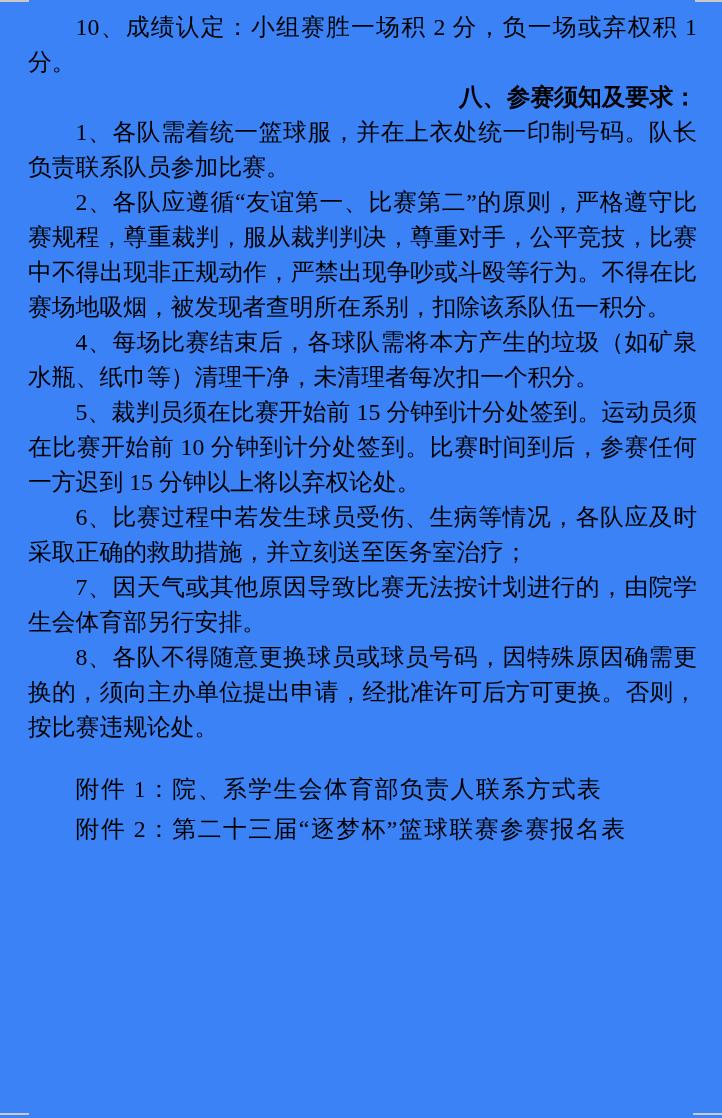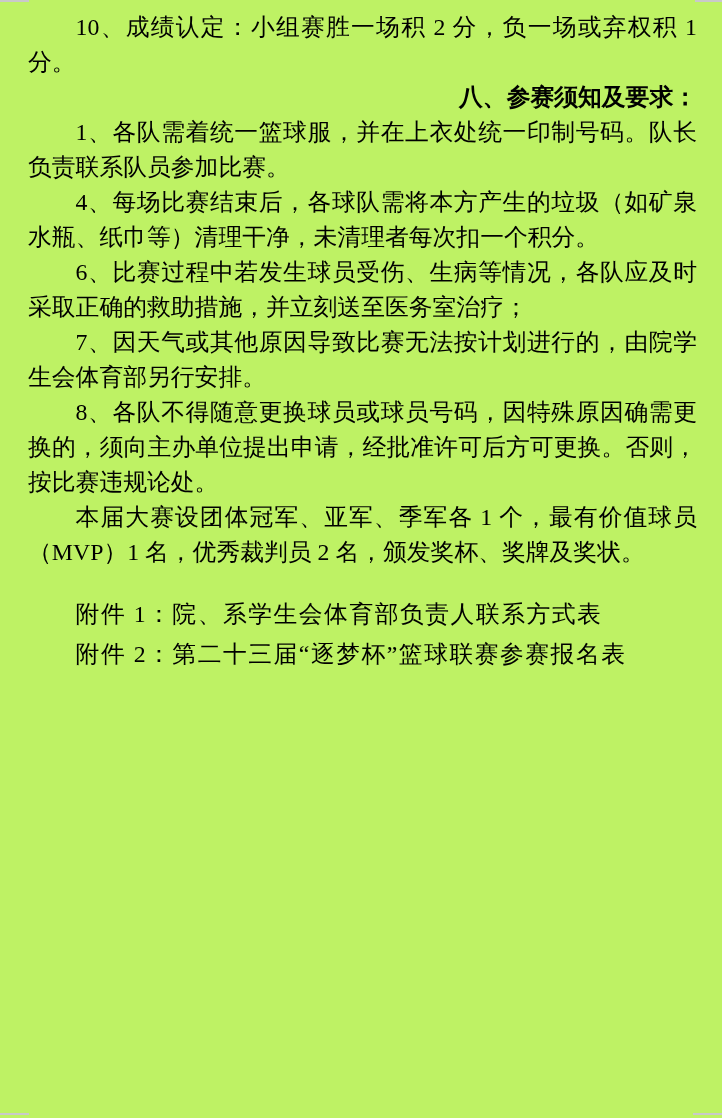--- a/index.html
+++ b/index.html
@@ -4,21 +4,21 @@
 <style>
   html, body {
     margin: 0;
     padding: 0;
     background: #ffffff;
   }
   .page {
     position: relative;
     width: 722px;
     height: 1118px;
-    background: #bef264;
+    background: #3b82f6;
     overflow: hidden;
     font-family: "Liberation Serif", "DejaVu Serif", serif;
     color: #000000;
   }
   .content {
     position: absolute;
     top: 10px;
     left: 28px;
     width: 669px;
   }
@@ -56,21 +56,22 @@
 
 <div class="page">
   <div class="edge tl"></div>
   <div class="edge tr"></div>
   <div class="edge bl"></div>
   <div class="edge br"></div>
   <div class="content" id="content">
       <p class="body">10、成绩认定：小组赛胜一场积 2 分，负一场或弃权积 1 分。</p>
       <p class="heading">八、参赛须知及要求：</p>
       <p class="body">1、各队需着统一篮球服，并在上衣处统一印制号码。队长负责联系队员参加比赛。</p>
+      <p class="body">2、各队应遵循“友谊第一、比赛第二”的原则，严格遵守比赛规程，尊重裁判，服从裁判判决，尊重对手，公平竞技，比赛中不得出现非正规动作，严禁出现争吵或斗殴等行为。不得在比赛场地吸烟，被发现者查明所在系别，扣除该系队伍一积分。</p>
       <p class="body">4、每场比赛结束后，各球队需将本方产生的垃圾（如矿泉水瓶、纸巾等）清理干净，未清理者每次扣一个积分。</p>
+      <p class="body">5、裁判员须在比赛开始前 15 分钟到计分处签到。运动员须在比赛开始前 10 分钟到计分处签到。比赛时间到后，参赛任何一方迟到 15 分钟以上将以弃权论处。</p>
       <p class="body">6、比赛过程中若发生球员受伤、生病等情况，各队应及时采取正确的救助措施，并立刻送至医务室治疗；</p>
       <p class="body">7、因天气或其他原因导致比赛无法按计划进行的，由院学生会体育部另行安排。</p>
       <p class="body">8、各队不得随意更换球员或球员号码，因特殊原因确需更换的，须向主办单位提出申请，经批准许可后方可更换。否则，按比赛违规论处。</p>
-      <p class="body">本届大赛设团体冠军、亚军、季军各 1 个，最有价值球员（MVP）1 名，优秀裁判员 2 名，颁发奖杯、奖牌及奖状。</p>
       <p class="attachment first">附件 1：院、系学生会体育部负责人联系方式表</p>
       <p class="attachment">附件 2：第二十三届“逐梦杯”篮球联赛参赛报名表</p>
     </div>
 </div>
 
 </body></html>

